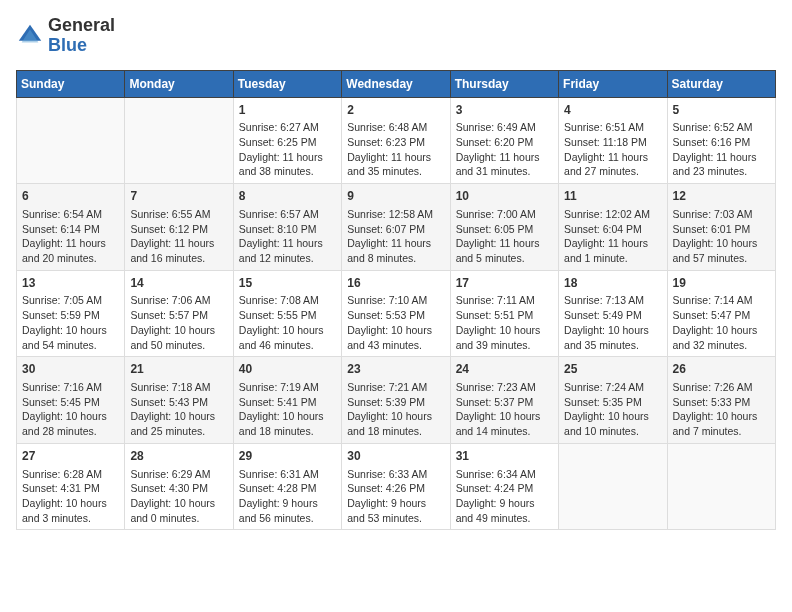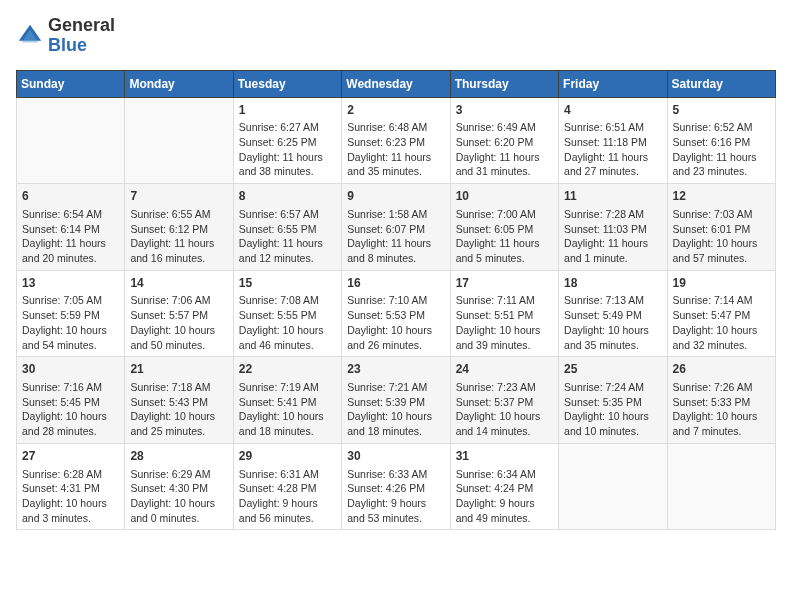--- a/index.html
+++ b/index.html
@@ -160,39 +160,39 @@
         </td>
         <td>
           <span class="day-number">7</span>
           <div>Sunrise: 6:55 AM</div>
           <div>Sunset: 6:12 PM</div>
           <div>Daylight: 11 hours and 16 minutes.</div>
         </td>
         <td>
           <span class="day-number">8</span>
           <div>Sunrise: 6:57 AM</div>
-          <div>Sunset: 6:55 PM</div>
+          <div>Sunset: 8:10 PM</div>
           <div>Daylight: 11 hours and 12 minutes.</div>
         </td>
         <td>
           <span class="day-number">9</span>
-          <div>Sunrise: 1:58 AM</div>
+          <div>Sunrise: 12:58 AM</div>
           <div>Sunset: 6:07 PM</div>
           <div>Daylight: 11 hours and 8 minutes.</div>
         </td>
         <td>
           <span class="day-number">10</span>
           <div>Sunrise: 7:00 AM</div>
           <div>Sunset: 6:05 PM</div>
           <div>Daylight: 11 hours and 5 minutes.</div>
         </td>
         <td>
           <span class="day-number">11</span>
-          <div>Sunrise: 7:28 AM</div>
-          <div>Sunset: 11:03 PM</div>
+          <div>Sunrise: 12:02 AM</div>
+          <div>Sunset: 6:04 PM</div>
           <div>Daylight: 11 hours and 1 minute.</div>
         </td>
         <td>
           <span class="day-number">12</span>
           <div>Sunrise: 7:03 AM</div>
           <div>Sunset: 6:01 PM</div>
           <div>Daylight: 10 hours and 57 minutes.</div>
         </td>
       </tr>
       <tr>
@@ -211,21 +211,21 @@
         <td>
           <span class="day-number">15</span>
           <div>Sunrise: 7:08 AM</div>
           <div>Sunset: 5:55 PM</div>
           <div>Daylight: 10 hours and 46 minutes.</div>
         </td>
         <td>
           <span class="day-number">16</span>
           <div>Sunrise: 7:10 AM</div>
           <div>Sunset: 5:53 PM</div>
-          <div>Daylight: 10 hours and 26 minutes.</div>
+          <div>Daylight: 10 hours and 43 minutes.</div>
         </td>
         <td>
           <span class="day-number">17</span>
           <div>Sunrise: 7:11 AM</div>
           <div>Sunset: 5:51 PM</div>
           <div>Daylight: 10 hours and 39 minutes.</div>
         </td>
         <td>
           <span class="day-number">18</span>
           <div>Sunrise: 7:13 AM</div>
@@ -246,21 +246,21 @@
           <div>Sunset: 5:45 PM</div>
           <div>Daylight: 10 hours and 28 minutes.</div>
         </td>
         <td>
           <span class="day-number">21</span>
           <div>Sunrise: 7:18 AM</div>
           <div>Sunset: 5:43 PM</div>
           <div>Daylight: 10 hours and 25 minutes.</div>
         </td>
         <td>
-          <span class="day-number">22</span>
+          <span class="day-number">40</span>
           <div>Sunrise: 7:19 AM</div>
           <div>Sunset: 5:41 PM</div>
           <div>Daylight: 10 hours and 18 minutes.</div>
         </td>
         <td>
           <span class="day-number">23</span>
           <div>Sunrise: 7:21 AM</div>
           <div>Sunset: 5:39 PM</div>
           <div>Daylight: 10 hours and 18 minutes.</div>
         </td>

